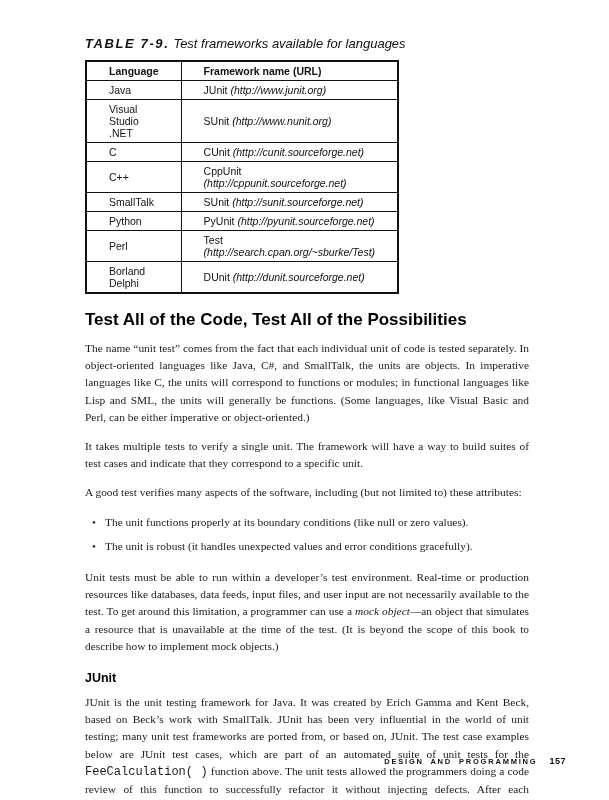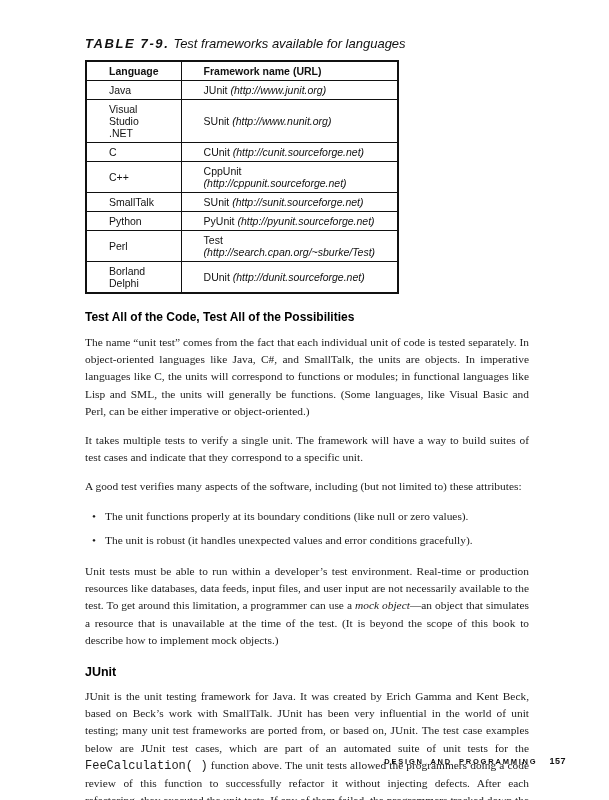--- a/index.html
+++ b/index.html
@@ -42,21 +42,21 @@
     padding: 3px 22px;
     text-align: left;
     vertical-align: middle;
     height: 12px;
   }
   table.frameworks th { font-weight: bold; }
   table.frameworks th:first-child, table.frameworks td:first-child { width: 93px; }
   .url { font-style: italic; }
   h1.section-heading {
     font-family: "Liberation Sans", sans-serif;
-    font-size: 12px;
+    font-size: 17px;
     font-weight: bold;
     color: #000;
     margin: 15px 0 10px 0;
   }
   h2.sub-heading {
     font-family: "Liberation Sans", sans-serif;
     font-size: 12.5px;
     font-weight: bold;
     color: #000;
     margin: 16px 0 9px 0;

